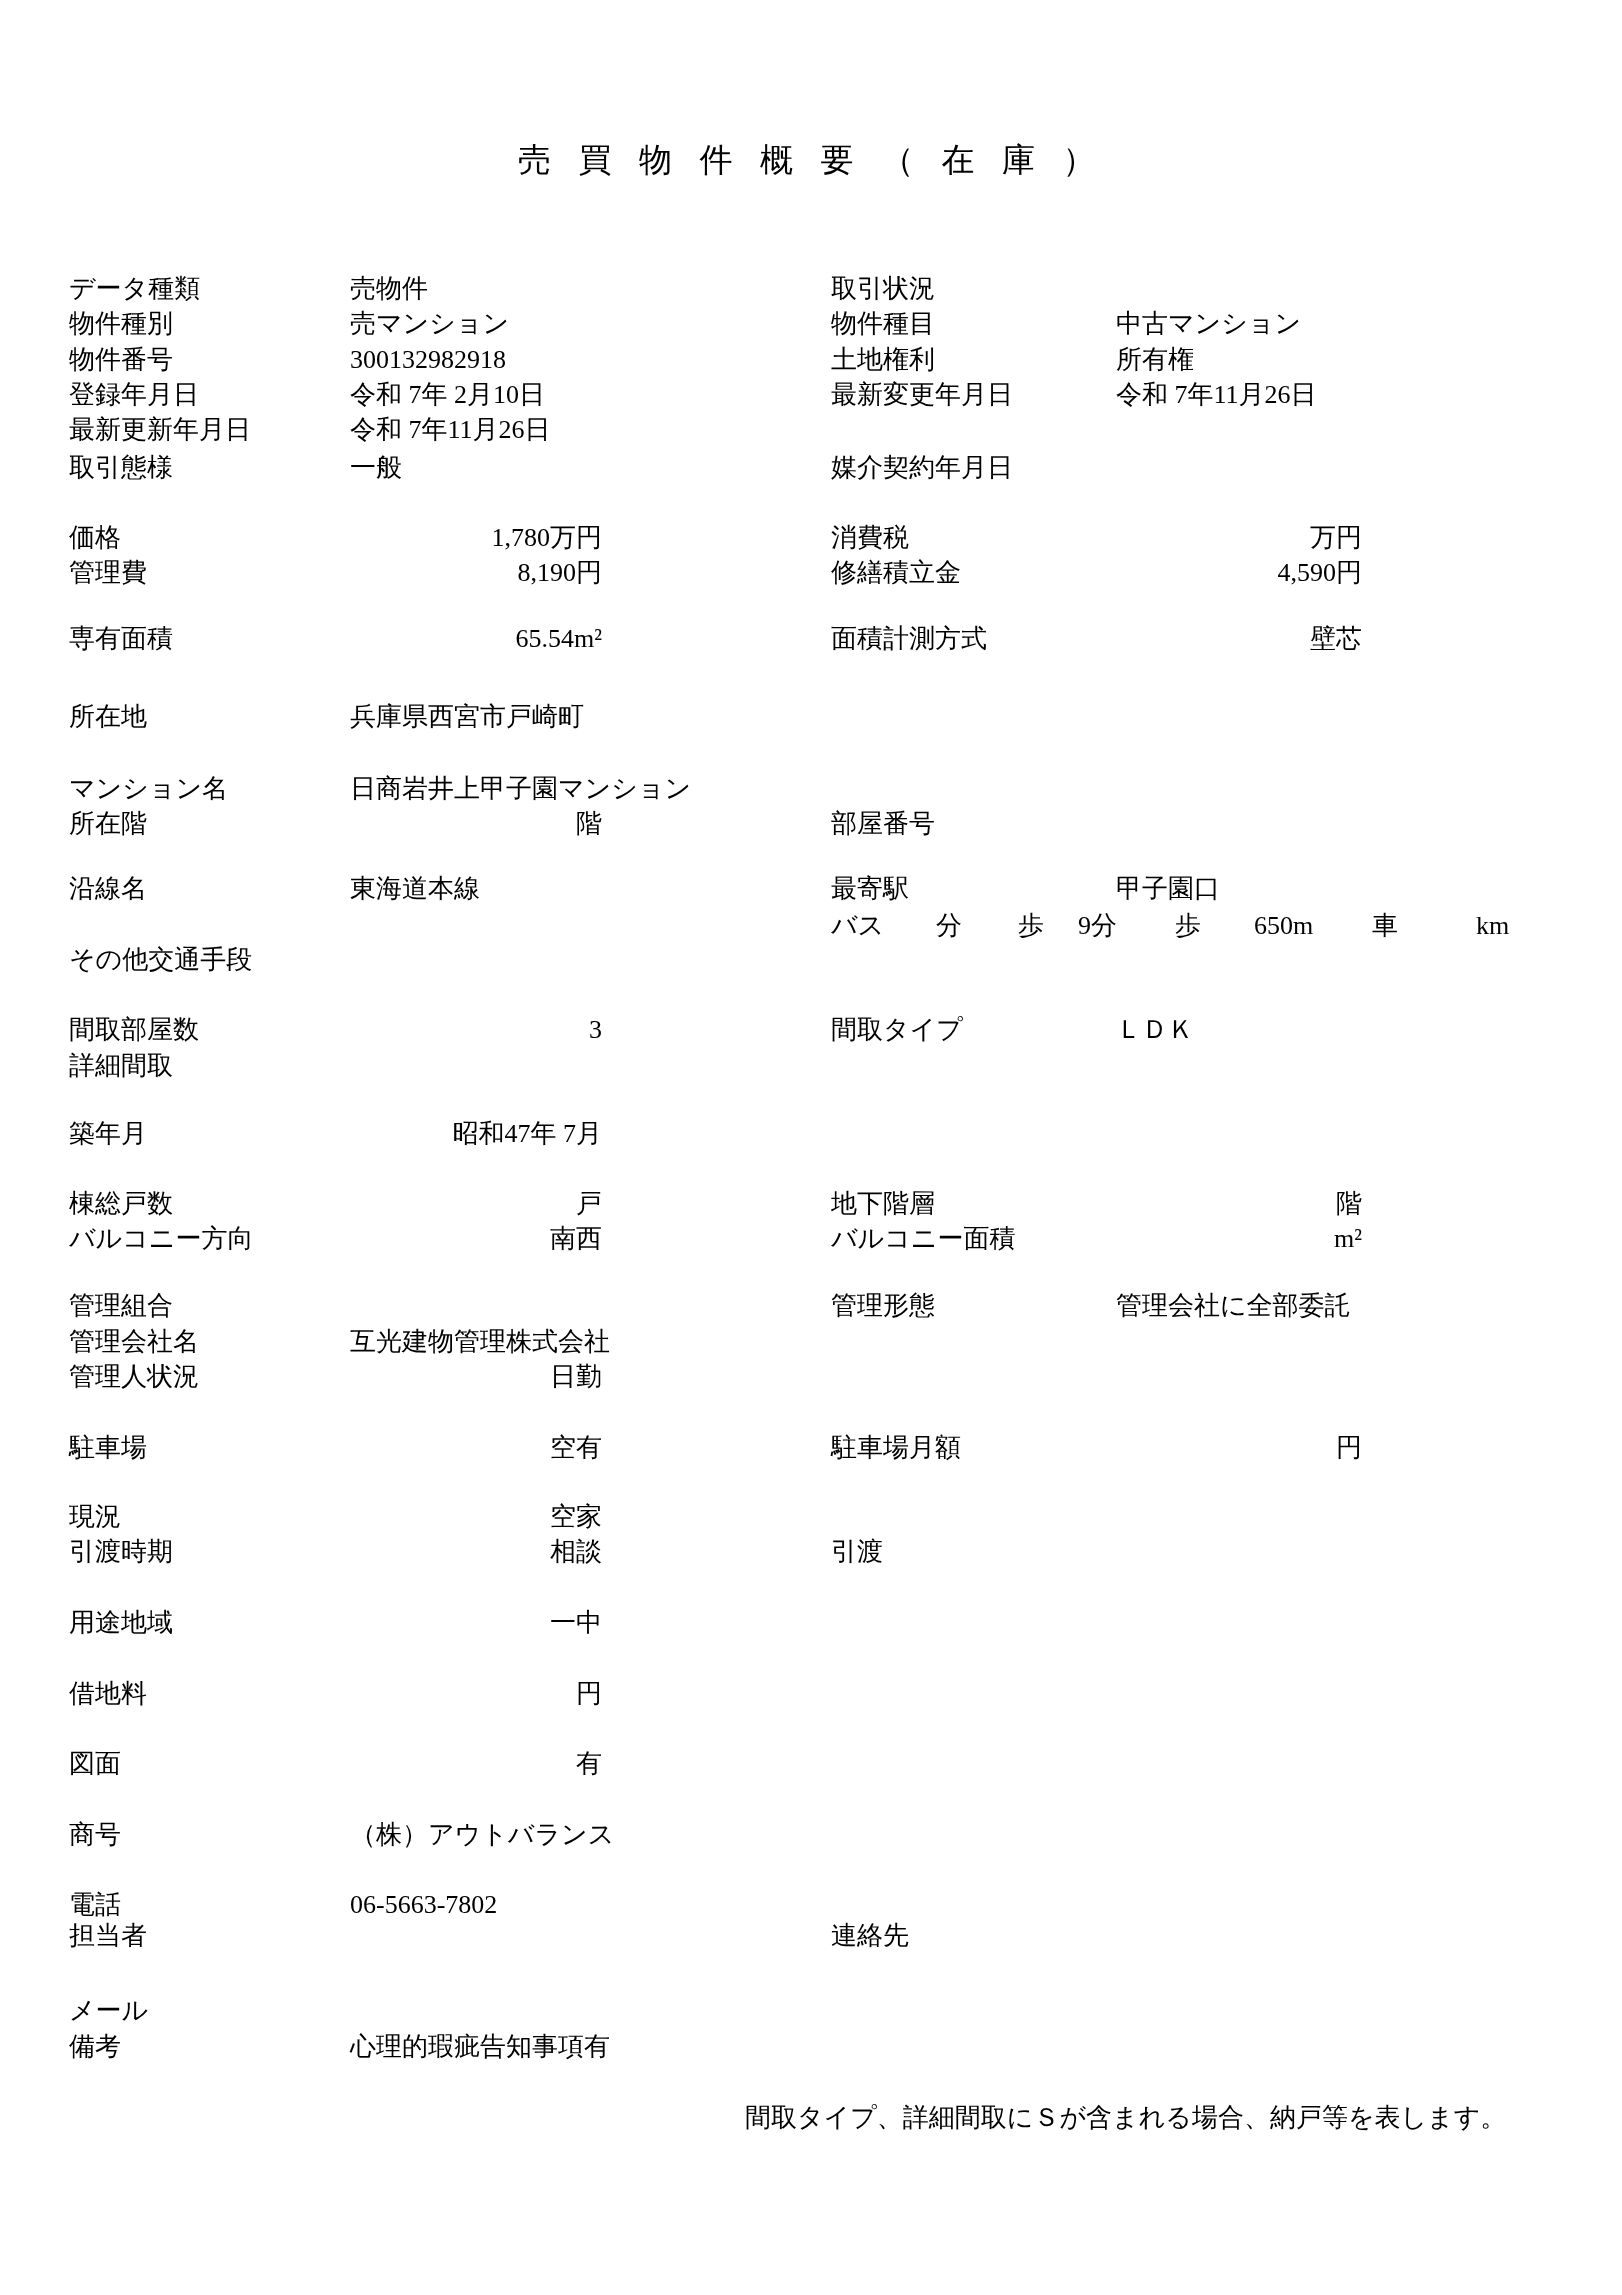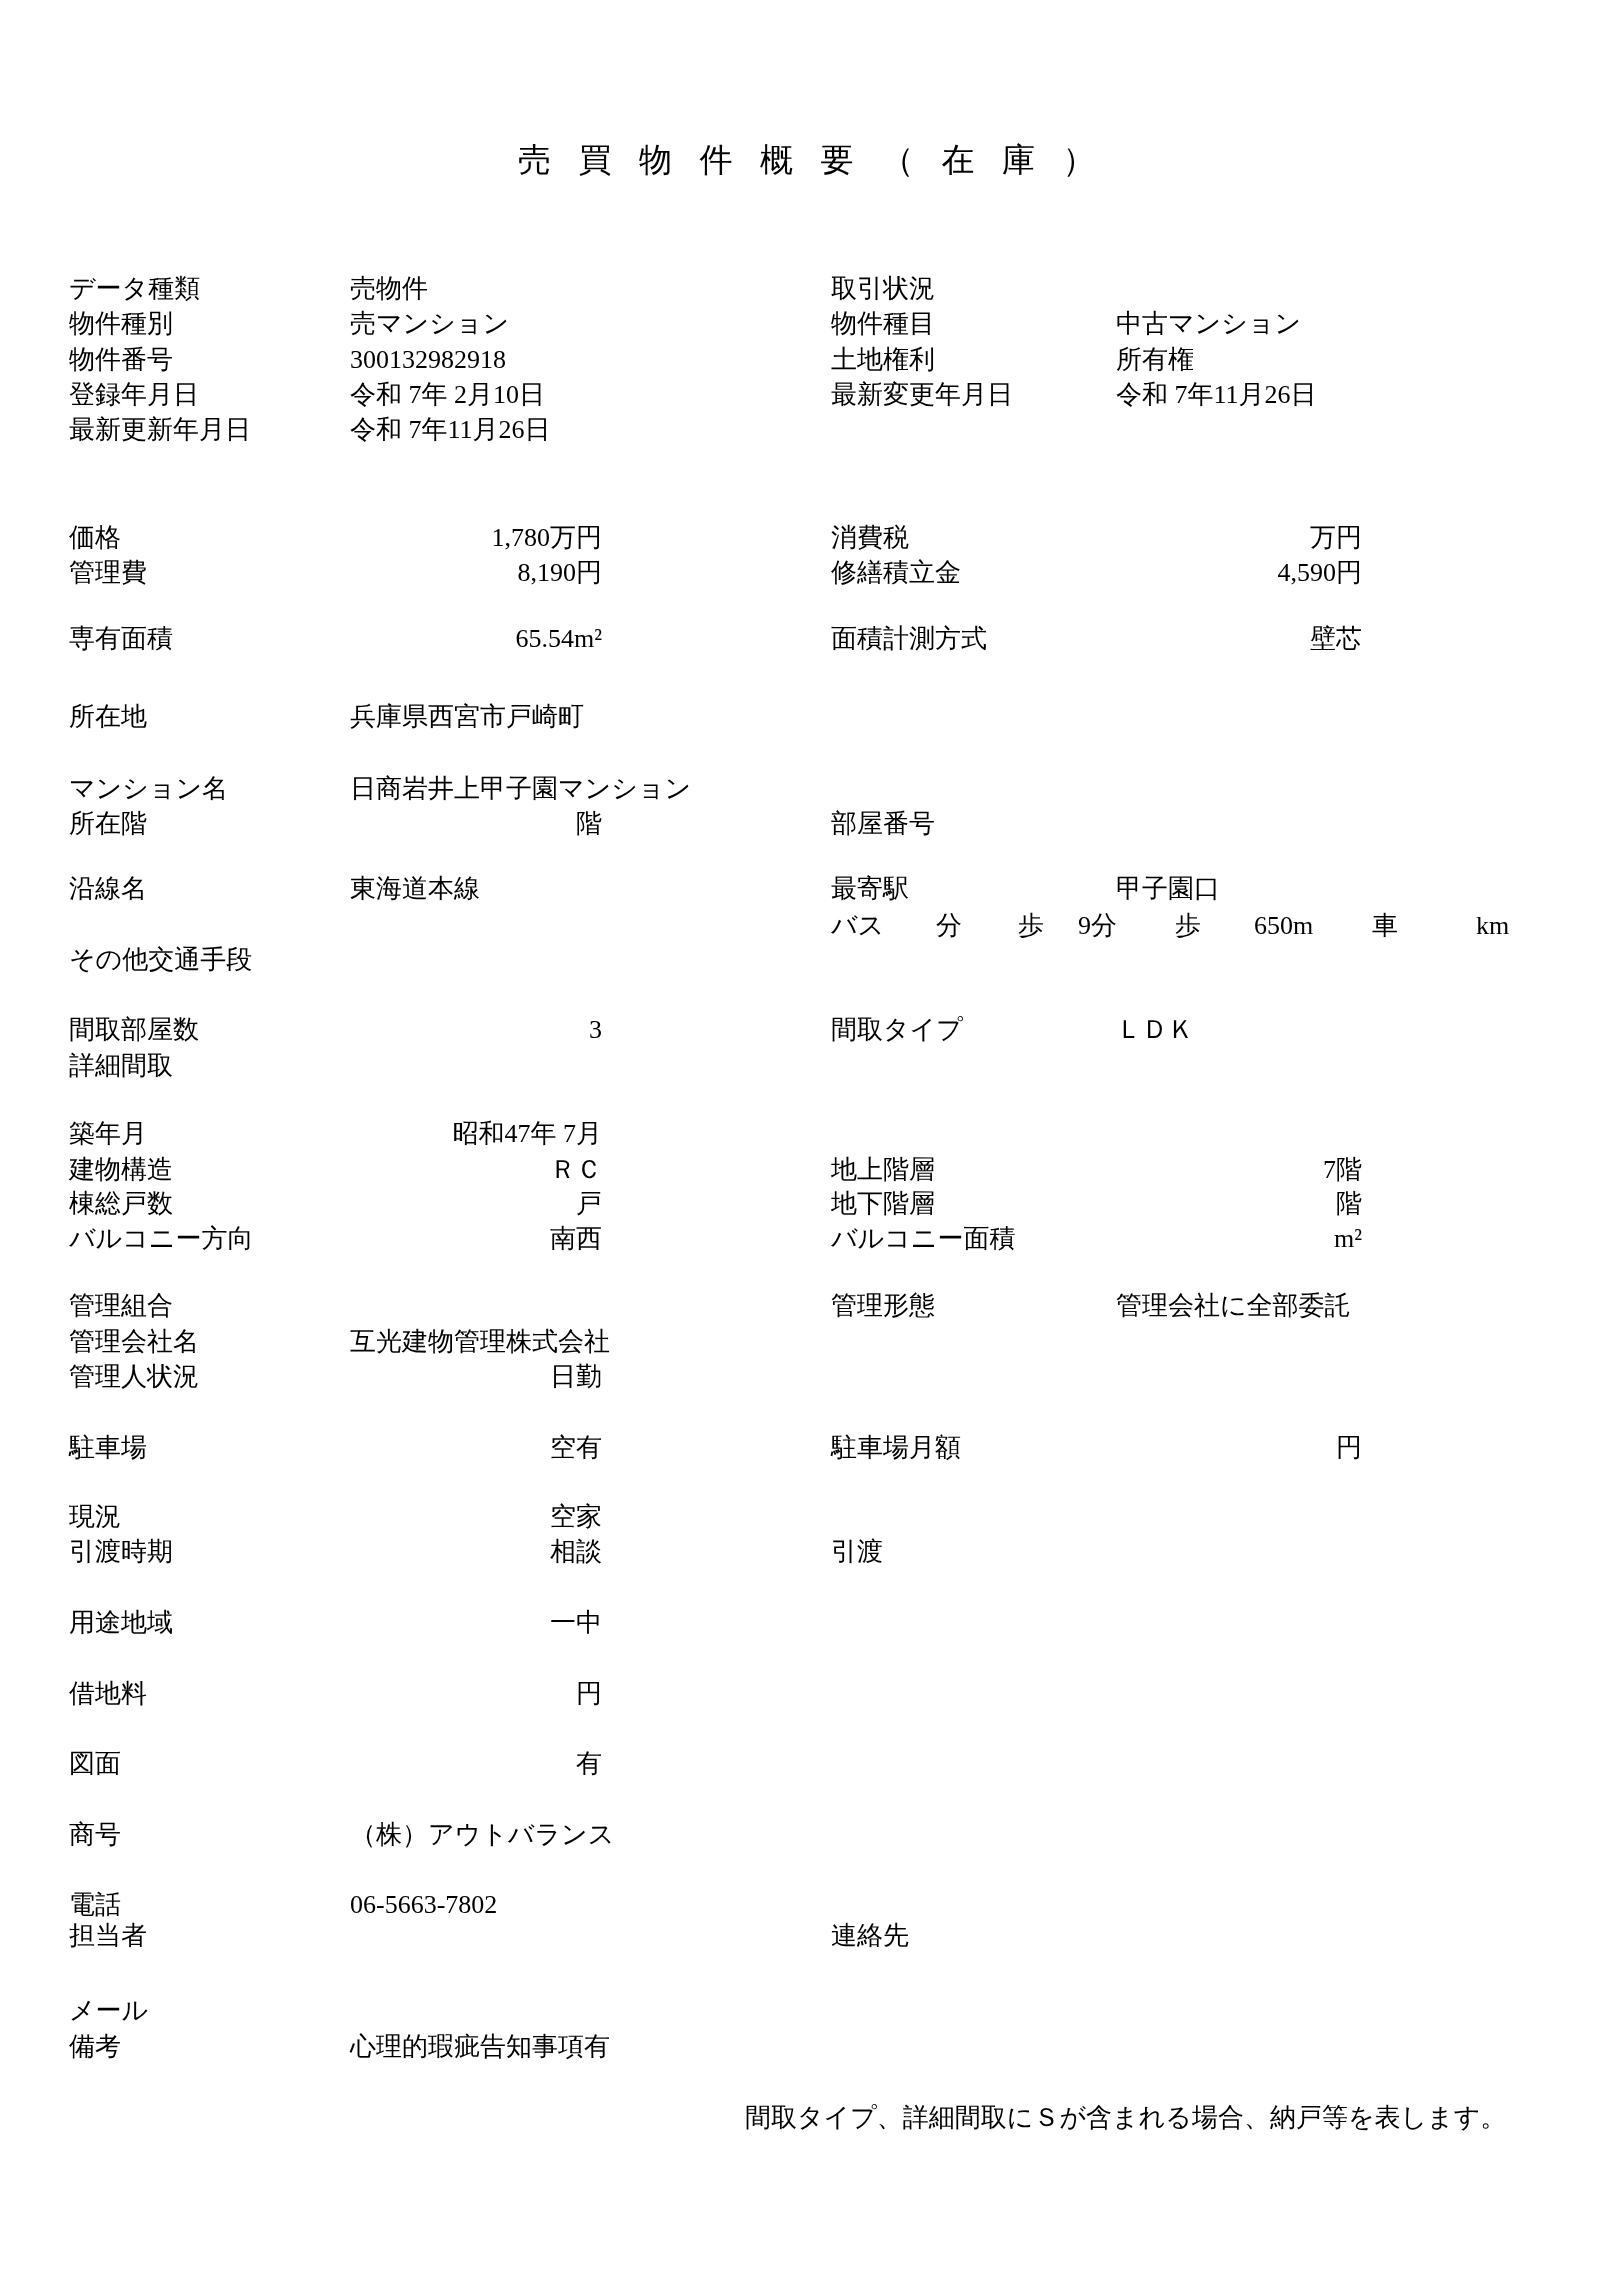--- a/index.html
+++ b/index.html
@@ -72,20 +72,25 @@
     <span class="lvl">令和 7年 2月10日</span>
     <span class="rl">最新変更年月日</span>
     <span class="rvl">令和 7年11月26日</span>
   </div>
 
   <div class="row" style="top:412px">
     <span class="ll">最新更新年月日</span>
     <span class="lvl">令和 7年11月26日</span>
   </div>
 
+  <div class="row" style="top:450px">
+    <span class="ll">取引態様</span>
+    <span class="lvl">一般</span>
+    <span class="rl">媒介契約年月日</span>
+  </div>
 
   <div class="row" style="top:520px">
     <span class="ll">価格</span>
     <span class="lvr">1,780万円</span>
     <span class="rl">消費税</span>
     <span class="rvr">万円</span>
   </div>
 
   <div class="row" style="top:555px">
     <span class="ll">管理費</span>
@@ -148,26 +153,20 @@
 
   <div class="row" style="top:1048px">
     <span class="ll">詳細間取</span>
   </div>
 
   <div class="row" style="top:1116px">
     <span class="ll">築年月</span>
     <span class="lvr">昭和47年 7月</span>
   </div>
 
-  <div class="row" style="top:1152px">
-    <span class="ll">建物構造</span>
-    <span class="lvr">ＲＣ</span>
-    <span class="rl">地上階層</span>
-    <span class="rvr">7階</span>
-  </div>
 
   <div class="row" style="top:1186px">
     <span class="ll">棟総戸数</span>
     <span class="lvr">戸</span>
     <span class="rl">地下階層</span>
     <span class="rvr">階</span>
   </div>
 
   <div class="row" style="top:1221px">
     <span class="ll">バルコニー方向</span>

